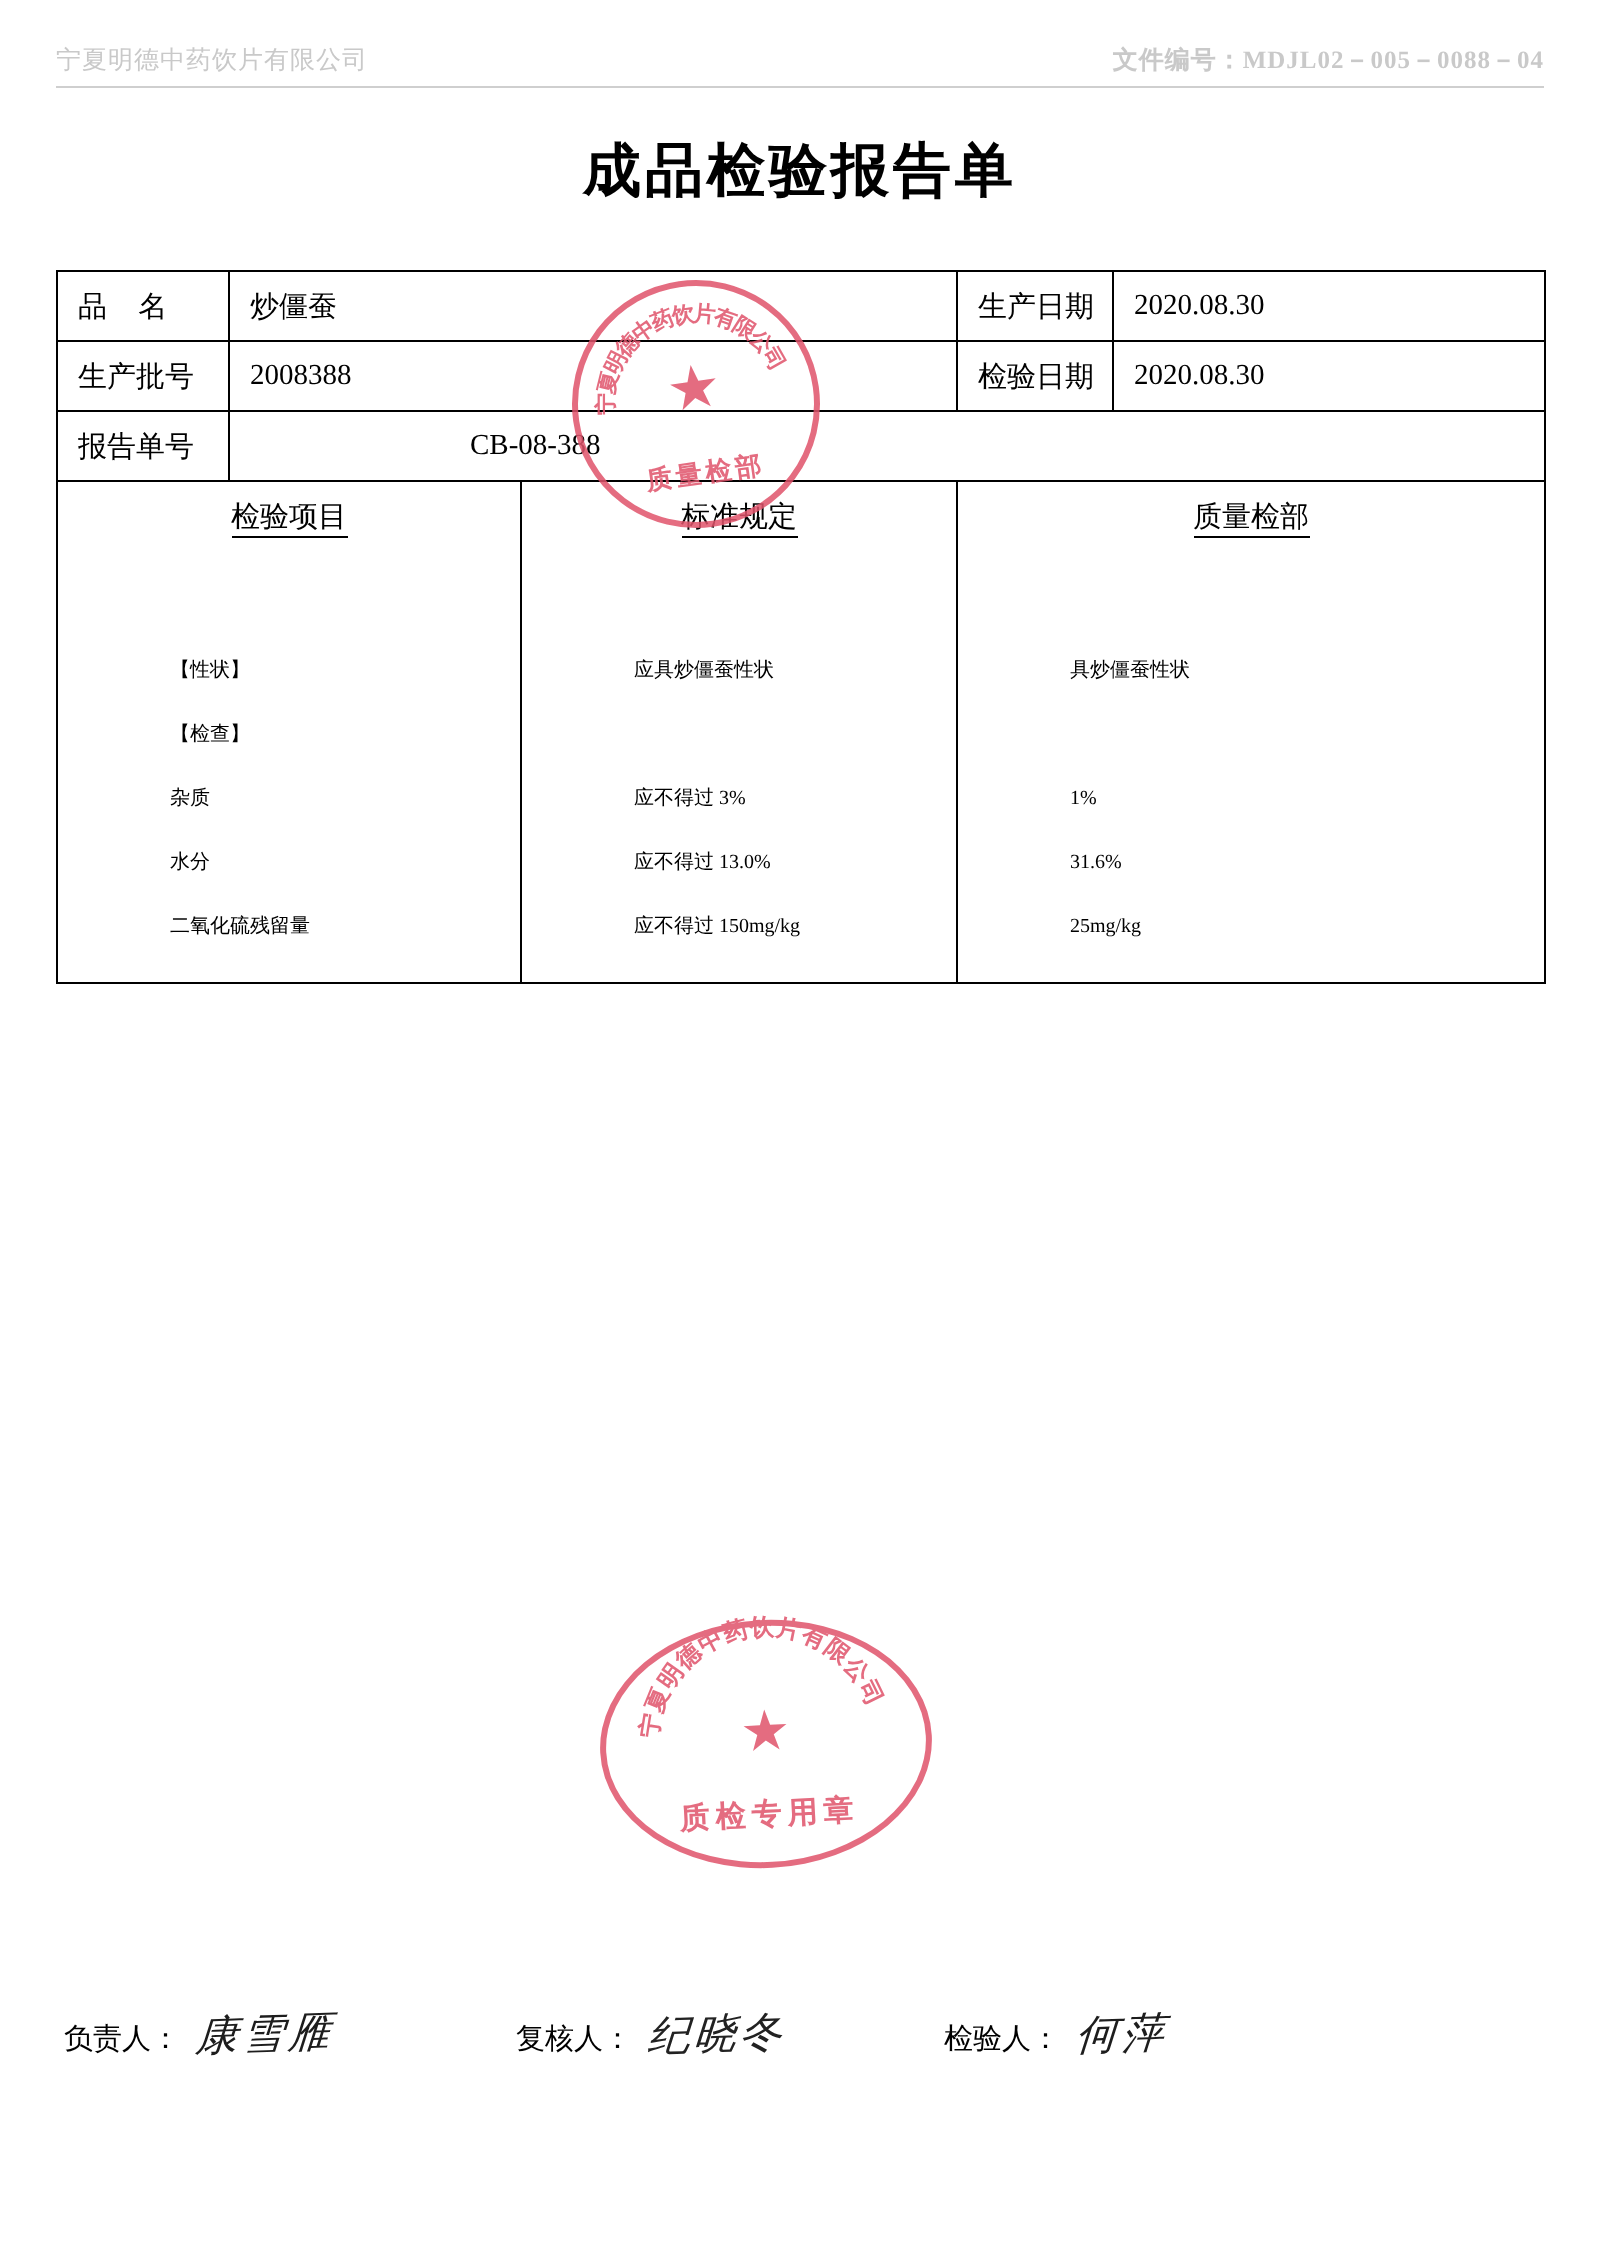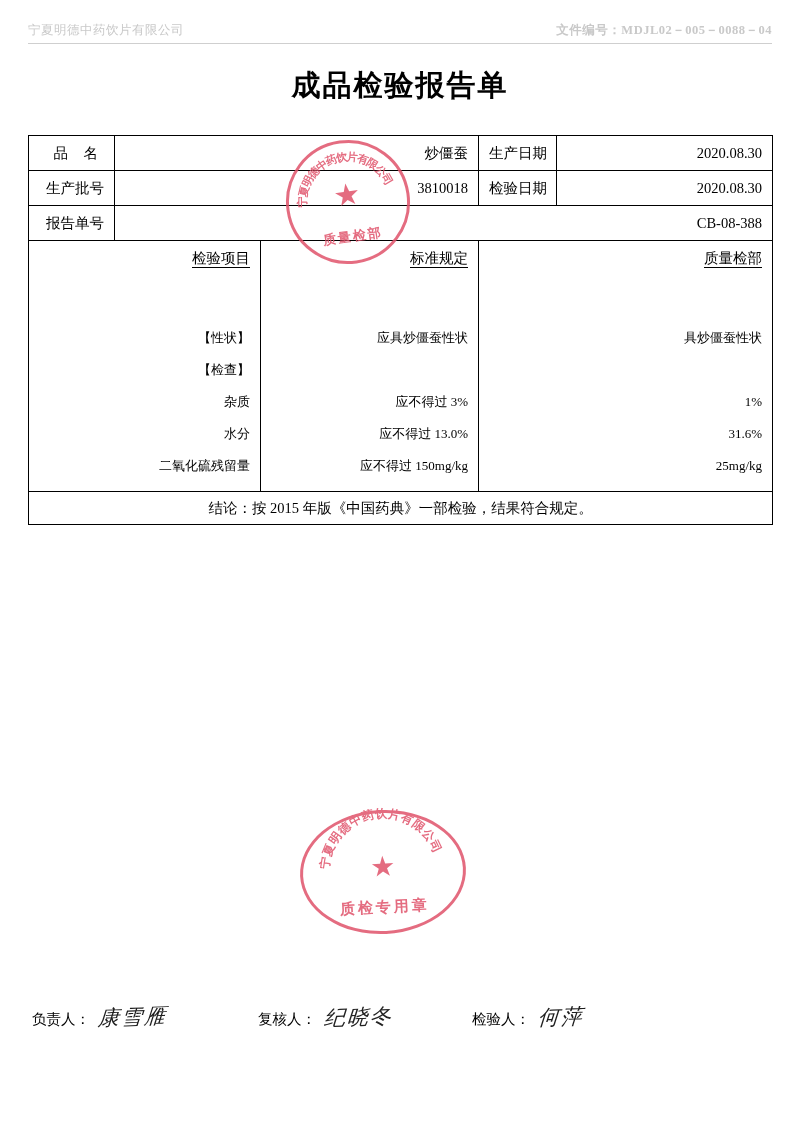--- a/index.html
+++ b/index.html
@@ -74,21 +74,20 @@
     width: 744px;
     border-collapse: collapse;
     table-layout: fixed;
   }
   .main-table td {
     border: 1px solid #000;
     font-size: 14.5px;
     padding: 0 10px;
     vertical-align: middle;
     height: 34px;
-    text-align: right;
   }
   .lbl {
     white-space: nowrap;
   }
   .sp {
     letter-spacing: 6px;
   }
   .cell-val {
     font-size: 14.5px;
   }
@@ -106,24 +105,25 @@
   }
 
   
   .body-cell {
     height: 690px;
     vertical-align: top;
     padding-top: 0 !important;
     border-top: none !important;
   }
   .body-cell .line {
-    font-size: 13px;
+    font-size: 10px;
     line-height: 1;
     height: 32px;
     display: block;
+    margin-left: 46px;
   }
   .body-cell .line.blank {
     height: 28px;
   }
 
   .conclusion-row td {
     height: 32px;
     text-align: center;
     font-size: 14.5px;
   }
@@ -245,27 +245,27 @@
     </colgroup>
     <tbody>
       <tr>
         <td class="lbl sp">品    名</td>
         <td class="cell-val" colspan="2">炒僵蚕</td>
         <td class="lbl">生产日期</td>
         <td class="cell-val">2020.08.30</td>
       </tr>
       <tr>
         <td class="lbl">生产批号</td>
-        <td class="cell-val" colspan="2">3810018</td>
+        <td class="cell-val" colspan="2">2008388</td>
         <td class="lbl">检验日期</td>
         <td class="cell-val">2020.08.30</td>
       </tr>
       <tr>
         <td class="lbl">报告单号</td>
-        <td class="cell-val" colspan="4" style="padding-left:72px">CB-08-388</td>
+        <td class="cell-val" colspan="4" style="padding-left:120px">CB-08-388</td>
       </tr>
 
       <tr>
         <td class="col-head" colspan="2">
           <span>检验项目</span>
         </td>
         <td class="col-head">
           <span>标准规定</span>
         </td>
         <td class="col-head" colspan="2">
@@ -296,23 +296,20 @@
           <span class="line blank"></span>
           <span class="line blank"></span>
           <span class="line">具炒僵蚕性状</span>
           <span class="line"></span>
           <span class="line">1%</span>
           <span class="line">31.6%</span>
           <span class="line">25mg/kg</span>
         </td>
       </tr>
 
-      <tr class="conclusion-row">
-        <td colspan="5">结论：按 2015 年版《中国药典》一部检验，结果符合规定。</td>
-      </tr>
     </tbody>
   </table>
 
   <div class="sign-row">
     <div class="sign-item sign-1">
       <span>负责人：</span><span class="hand">康雪雁</span>
     </div>
     <div class="sign-item sign-2">
       <span>复核人：</span><span class="hand blue">纪晓冬</span>
     </div>

